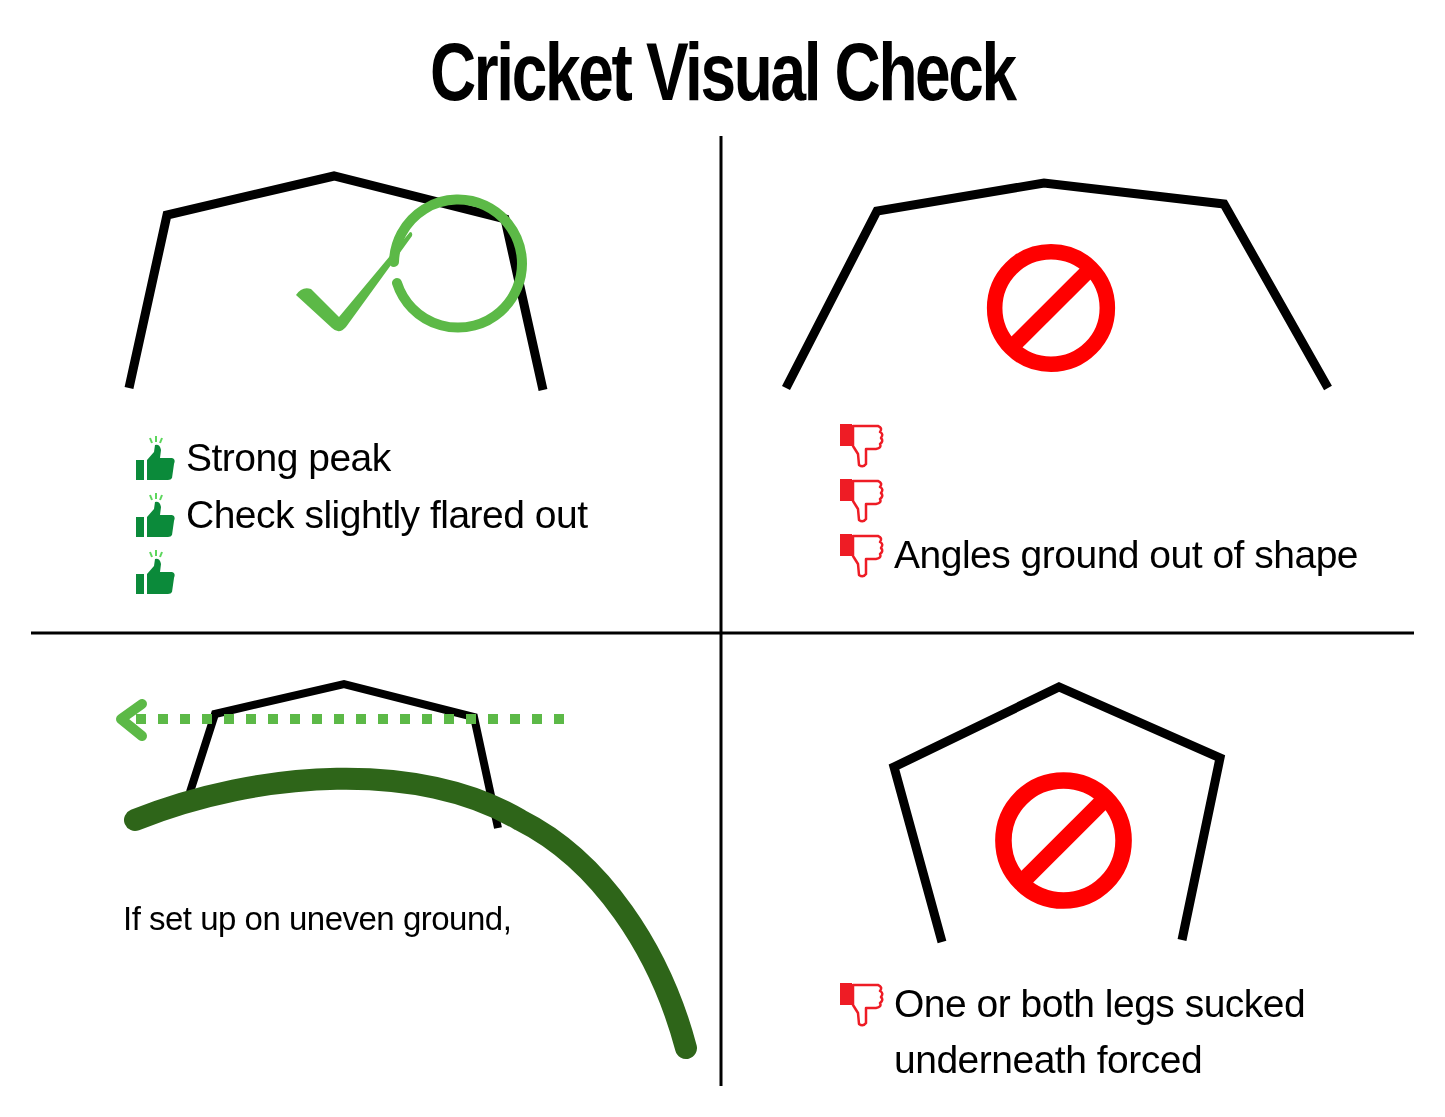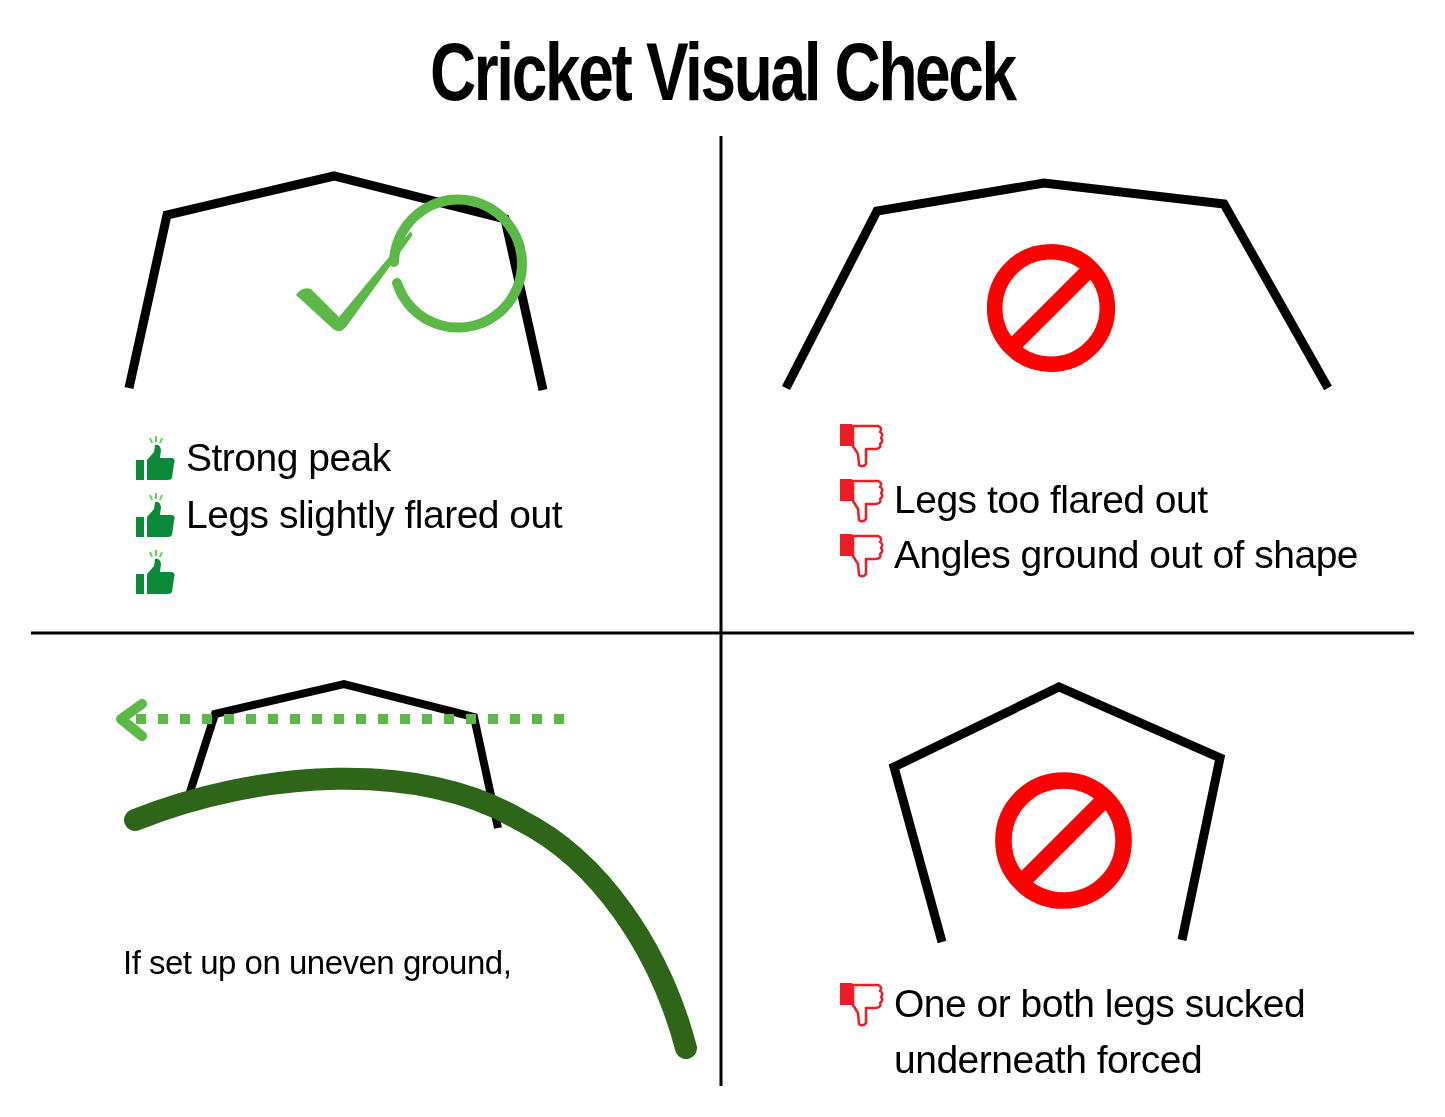--- a/index.html
+++ b/index.html
@@ -15,21 +15,21 @@
              letter-spacing: -0.5px; white-space: nowrap; }
   .list li svg { flex: none; margin-right: 8px; }
   .list-good { left: 130px; top: 425px; }
   .list-good li { height: 57px; }
   .list-bad { left: 834px; top: 413px; }
   .list-bad li { height: 55px; }
   .list-bad2 { left: 834px; top: 972px; text-align: center; }
   .list-bad2 li { height: 56px; }
   .list-bad2 .cont { padding-left: 56px; }
   .note { position: absolute; left: 123px; top: 895px; font-size: 33px; line-height: 48px;
-          letter-spacing: -0.5px; margin-top: 44px; }
+          letter-spacing: -0.5px; }
 </style>
 </head>
 <body>
 
 <svg class="canvas" width="1445" height="1117" viewBox="0 0 1445 1117">
   <defs>
     <symbol id="prohibit" viewBox="0 0 140 140">
       <circle cx="70" cy="70" r="58" fill="none" stroke="#ff0000" stroke-width="16"></circle>
       <line x1="30" y1="110" x2="110" y2="30" stroke="#ff0000" stroke-width="16"></line>
     </symbol>
@@ -76,21 +76,21 @@
   <li>
     <svg width="44" height="48" viewBox="0 0 44 48">
       <g stroke="#5cd65c" stroke-width="2">
           <line x1="16" y1="4" x2="18" y2="9"></line>
           <line x1="22" y1="2" x2="22" y2="8"></line>
           <line x1="28" y1="4" x2="26" y2="9"></line>
         </g>
       <rect x="2" y="26" width="8" height="20" fill="#0b8a3a"></rect>
       <path d="M 13 26 L 20 18 L 21 11 Q 26 10 27 16 L 26 24 L 38 24 Q 42 25 40 30 L 38 44 Q 37 46 34 46 L 13 46 Z" fill="#0b8a3a"></path>
     </svg>
-    <span>Legs slightly flared out</span>
+    <span>Check slightly flared out</span>
   </li>
   <li>
     <svg width="44" height="48" viewBox="0 0 44 48">
       <g stroke="#5cd65c" stroke-width="2">
           <line x1="16" y1="4" x2="18" y2="9"></line>
           <line x1="22" y1="2" x2="22" y2="8"></line>
           <line x1="28" y1="4" x2="26" y2="9"></line>
         </g>
       <rect x="2" y="26" width="8" height="20" fill="#0b8a3a"></rect>
       <path d="M 13 26 L 20 18 L 21 11 Q 26 10 27 16 L 26 24 L 38 24 Q 42 25 40 30 L 38 44 Q 37 46 34 46 L 13 46 Z" fill="#0b8a3a"></path>
@@ -103,21 +103,20 @@
     <svg width="48" height="50" viewBox="0 0 48 50">
       <rect x="2" y="4" width="12" height="22" fill="#ee1c25"></rect>
       <path d="M 15 6 L 40 6 Q 45 8 42 12 Q 46 14 43 18 Q 46 21 42 24 Q 44 28 38 29 L 28 29 L 28 44 Q 25 48 21 45 L 20 34 L 15 26 Z" fill="#fff" stroke="#ee1c25" stroke-width="2.5" stroke-linejoin="round"></path>
     </svg>
   </li>
   <li>
     <svg width="48" height="50" viewBox="0 0 48 50">
       <rect x="2" y="4" width="12" height="22" fill="#ee1c25"></rect>
       <path d="M 15 6 L 40 6 Q 45 8 42 12 Q 46 14 43 18 Q 46 21 42 24 Q 44 28 38 29 L 28 29 L 28 44 Q 25 48 21 45 L 20 34 L 15 26 Z" fill="#fff" stroke="#ee1c25" stroke-width="2.5" stroke-linejoin="round"></path>
     </svg>
-    <span>Legs too flared out</span>
   </li>
   <li>
     <svg width="48" height="50" viewBox="0 0 48 50">
       <rect x="2" y="4" width="12" height="22" fill="#ee1c25"></rect>
       <path d="M 15 6 L 40 6 Q 45 8 42 12 Q 46 14 43 18 Q 46 21 42 24 Q 44 28 38 29 L 28 29 L 28 44 Q 25 48 21 45 L 20 34 L 15 26 Z" fill="#fff" stroke="#ee1c25" stroke-width="2.5" stroke-linejoin="round"></path>
     </svg>
     <span>Angles ground out of shape</span>
   </li>
 </ul>
 

